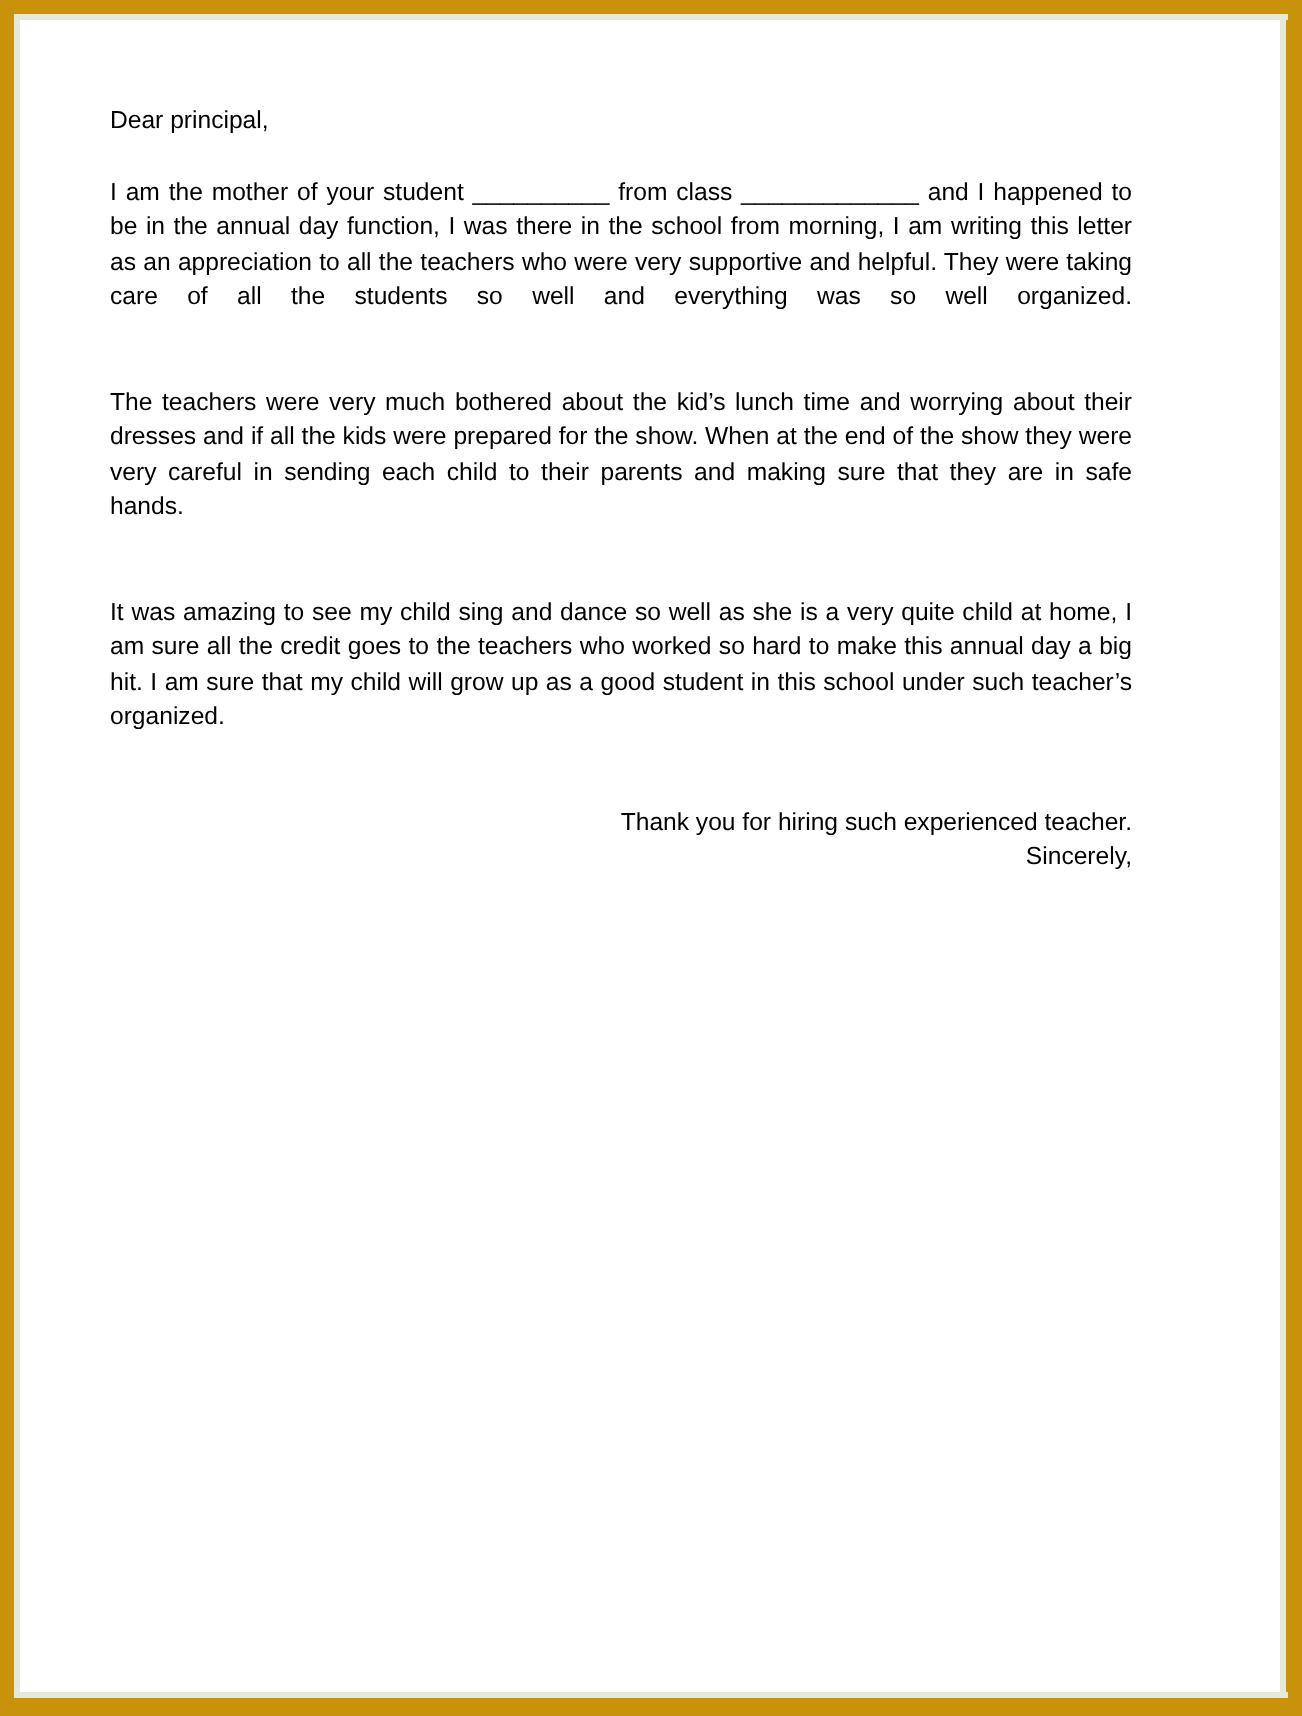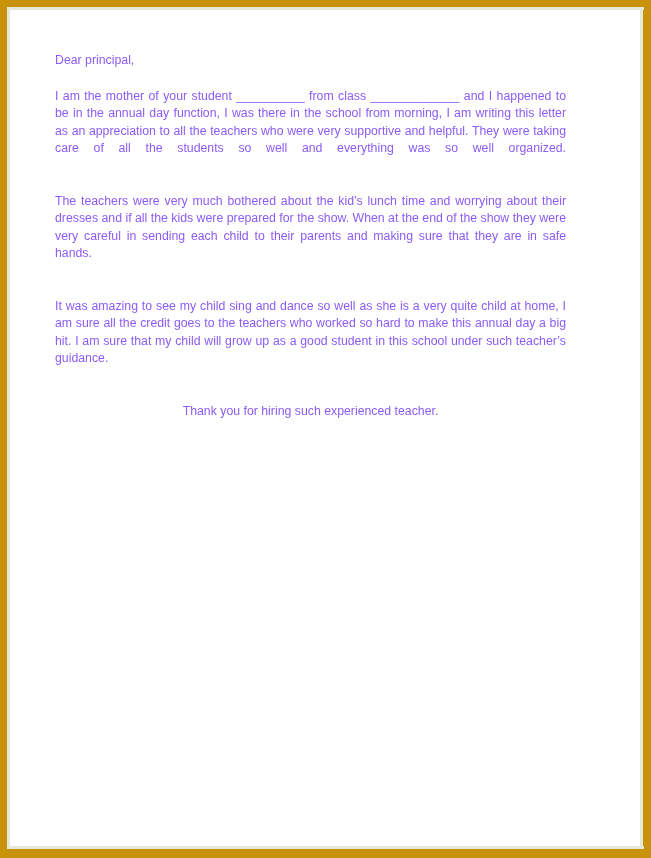--- a/index.html
+++ b/index.html
@@ -39,21 +39,21 @@
 
   
   .letter {
     position: absolute;
     top: 52px;
     left: 55px;
     width: 511px;
     font-family: "Liberation Sans", "DejaVu Sans", sans-serif;
     font-size: 12.3px;
     line-height: 17.2px;
-    color: #8b5cf6;
+    color: #000000;
     text-align: justify;
     text-justify: inter-word;
   }
 
   .salutation {
     margin: 0 0 0 0;
     text-align: left;
   }
 
   .para {
@@ -65,21 +65,21 @@
     height: 19px;
   }
 
   .closing {
     margin: 0;
     text-align: left;
   }
 
   .closing-line {
     display: block;
-    text-align: center;
+    text-align: right;
   }
 
   
   .para::after {
     content: "";
     display: inline-block;
     width: 100%;
   }
 </style>
 </head>
@@ -104,22 +104,23 @@
     <div class="para-gap"></div>
 
     <p class="para">I am the mother of your student __________ from class _____________ and I happened to be in the annual day function, I was there in the school from morning, I am writing this letter as an appreciation to all the teachers who were very supportive and helpful. They were taking care of all the students so well and everything was so well organized.</p>
 
     <div class="para-gap"></div>
 
     <p class="para">The teachers were very much bothered about the kid’s lunch time and worrying about their dresses and if all the kids were prepared for the show. When at the end of the show they were very careful in sending each child to their parents and making sure that they are in safe hands.</p>
 
     <div class="para-gap"></div>
 
-    <p class="para">It was amazing to see my child sing and dance so well as she is a very quite child at home, I am sure all the credit goes to the teachers who worked so hard to make this annual day a big hit. I am sure that my child will grow up as a good student in this school under such teacher’s guidance.</p>
+    <p class="para">It was amazing to see my child sing and dance so well as she is a very quite child at home, I am sure all the credit goes to the teachers who worked so hard to make this annual day a big hit. I am sure that my child will grow up as a good student in this school under such teacher’s organized.</p>
 
     <div class="para-gap"></div>
 
     <div class="closing">
       <span class="closing-line">Thank you for hiring such experienced teacher.</span>
+      <span class="closing-line">Sincerely,</span>
     </div>
 
   </div>
 </div>
 
 </body></html>

